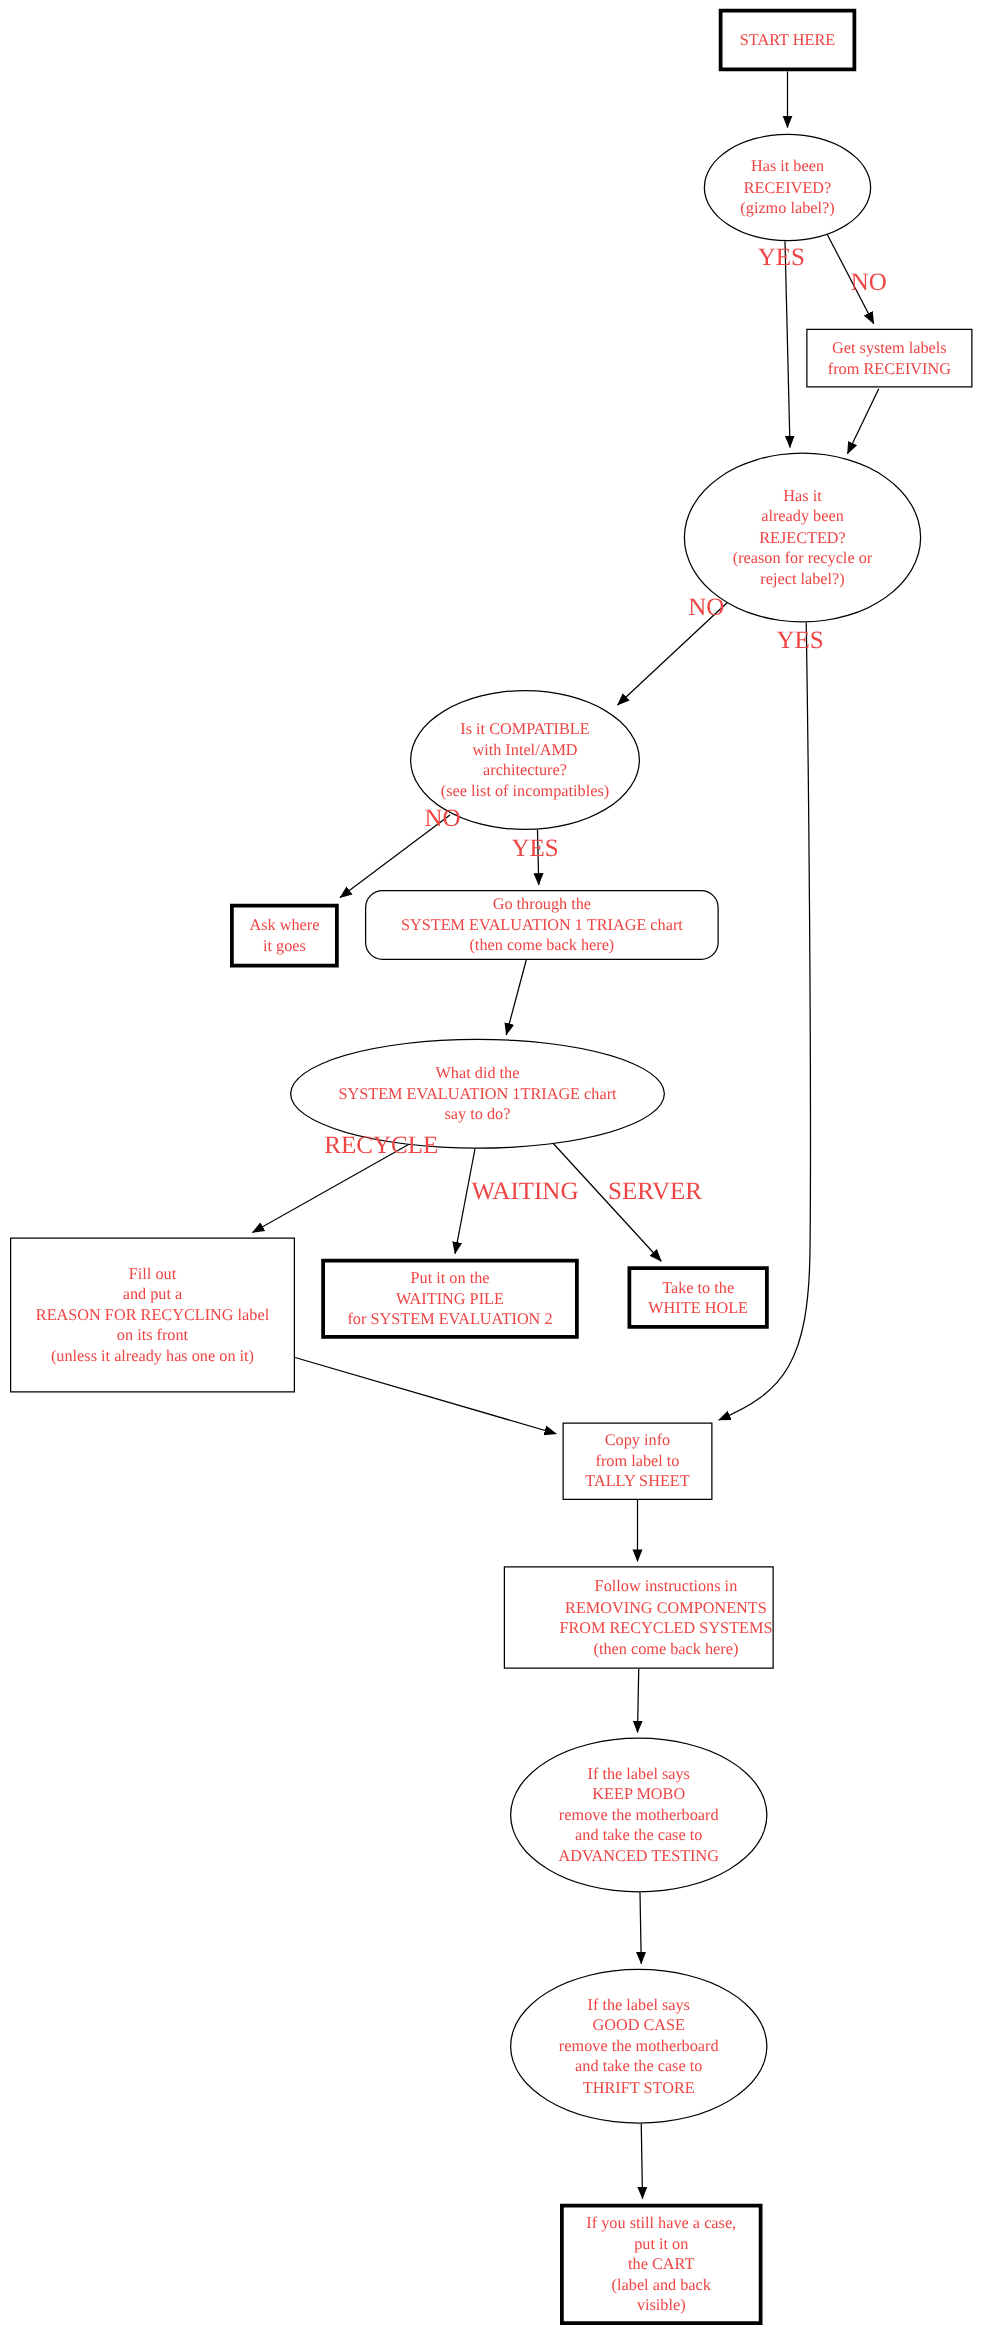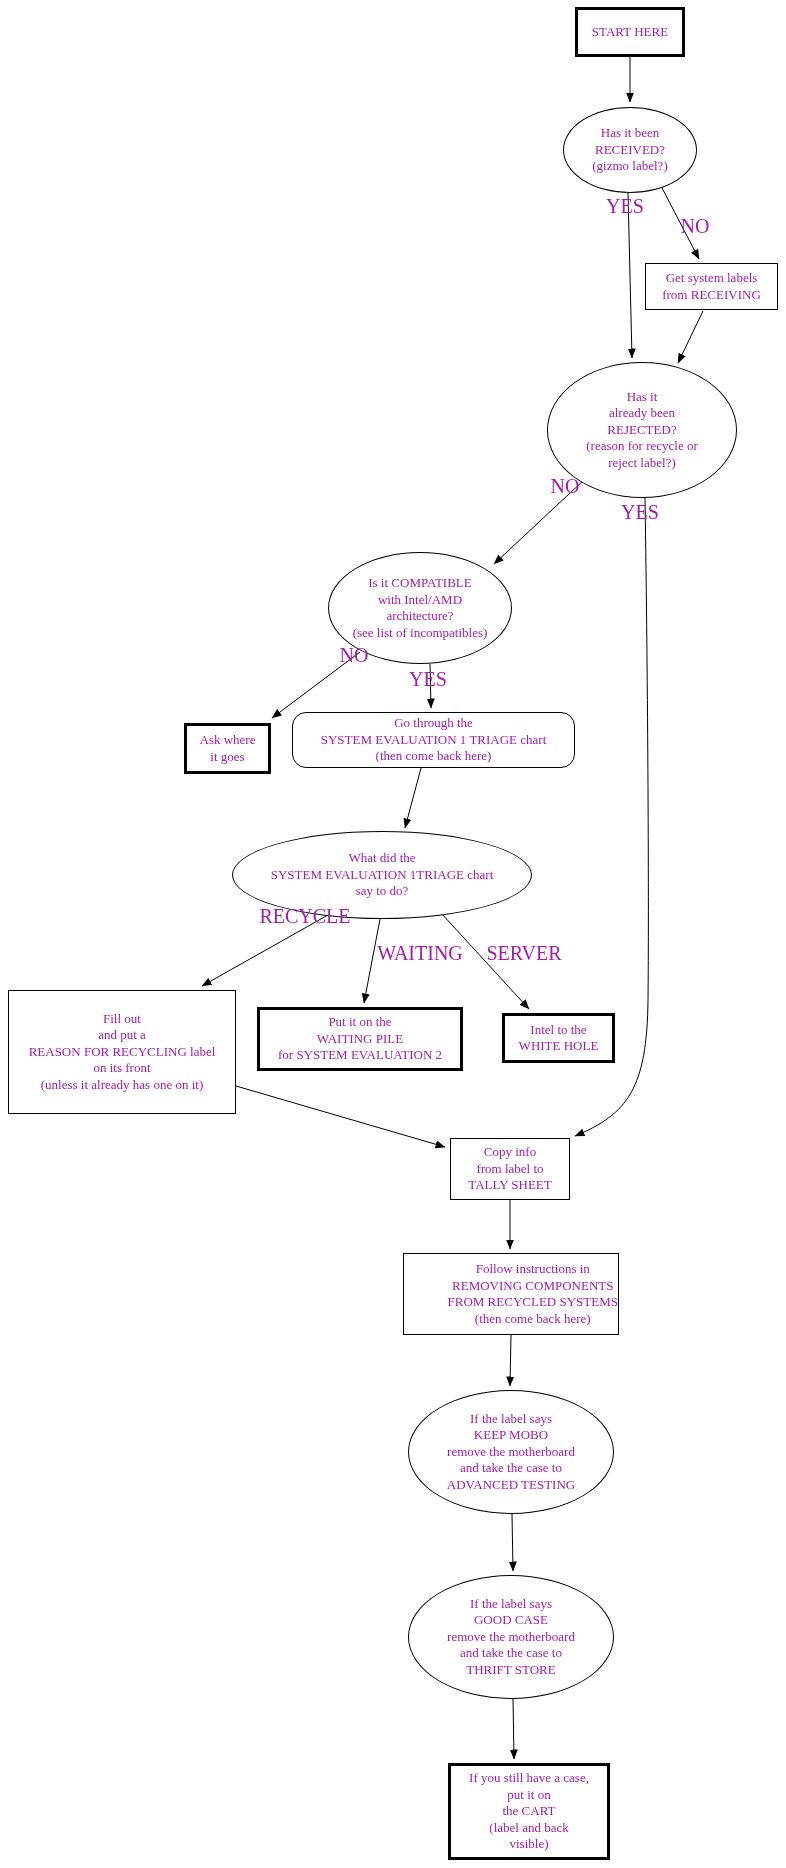--- a/index.html
+++ b/index.html
@@ -6,21 +6,21 @@
     margin: 0;
     padding: 0;
     background: #ffffff;
   }
   .canvas {
     position: relative;
     width: 786px;
     height: 1868px;
     background: #ffffff;
     font-family: "Liberation Serif", "DejaVu Serif", serif;
-    color: #a21caf;
+    color: #ef4444;
     overflow: hidden;
   }
   svg.edges {
     position: absolute;
     left: 0;
     top: 0;
     width: 786px;
     height: 1868px;
   }
   svg.edges path {
@@ -145,21 +145,21 @@
 (unless it already has one on it)</div>
   </div>
 
   <div class="node rect bold" style="left:257px; top:1007px; width:206px; height:64px;">
     <div class="label">Put it on the
 WAITING PILE
 for SYSTEM EVALUATION 2</div>
   </div>
 
   <div class="node rect bold" style="left:502px; top:1013px; width:113px; height:50px;">
-    <div class="label">Intel to the
+    <div class="label">Take to the
 WHITE HOLE</div>
   </div>
 
   <div class="node rect" style="left:450px; top:1138px; width:120px; height:62px;">
     <div class="label">Copy info
 from label to
 TALLY SHEET</div>
   </div>
 
   <div class="node rect" style="left:403px; top:1253px; width:216px; height:82px;justify-content:flex-end;">

